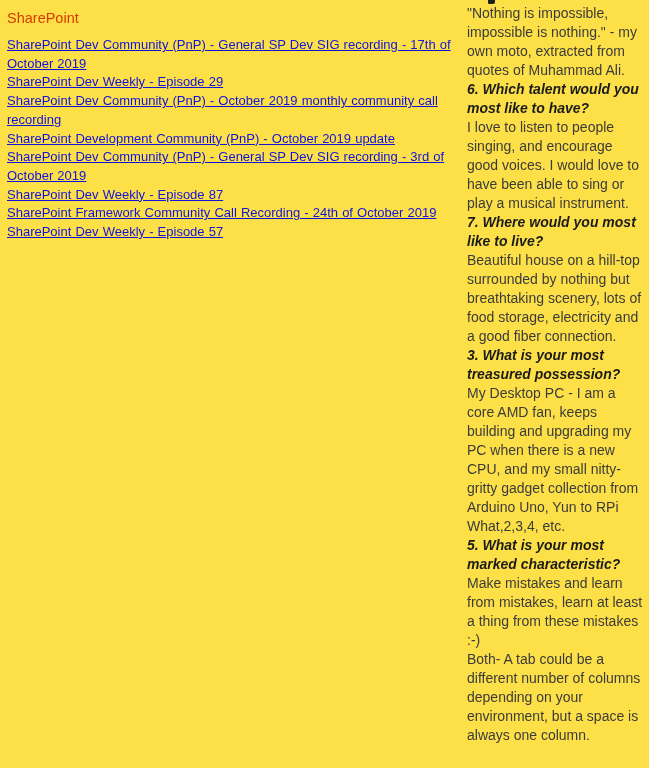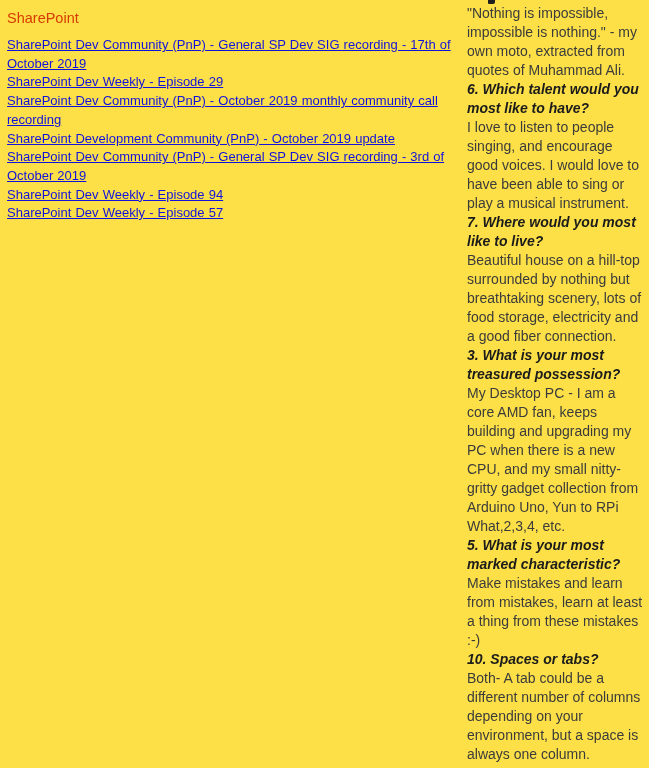--- a/index.html
+++ b/index.html
@@ -69,38 +69,38 @@
 <div class="page">
 
   <div class="left-col">
     <div class="category-heading">SharePoint</div>
 
     <a class="news-link">SharePoint Dev Community (PnP) - General SP Dev SIG recording - 17th of October 2019</a>
     <a class="news-link">SharePoint Dev Weekly - Episode 29</a>
     <a class="news-link">SharePoint Dev Community (PnP) - October 2019 monthly community call recording</a>
     <a class="news-link">SharePoint Development Community (PnP) - October 2019 update</a>
     <a class="news-link">SharePoint Dev Community (PnP) - General SP Dev SIG recording - 3rd of October 2019</a>
-    <a class="news-link">SharePoint Dev Weekly - Episode 94</a>
+    <a class="news-link">SharePoint Dev Weekly - Episode 87</a>
+    <a class="news-link">SharePoint Framework Community Call Recording - 24th of October 2019</a>
     <a class="news-link">SharePoint Dev Weekly - Episode 57</a>
   </div>
 
   <div class="right-col">
     <div class="clipped-fragment"></div>
 
     <p class="intro">"Nothing is impossible, impossible is nothing." - my own moto, extracted from quotes of Muhammad Ali.</p>
 
     <p class="q">6. Which talent would you most like to have?</p>
     <p class="a">I love to listen to people singing, and encourage good voices. I would love to have been able to sing or play a musical instrument.</p>
 
     <p class="q">7. Where would you most like to live?</p>
     <p class="a">Beautiful house on a hill-top surrounded by nothing but breathtaking scenery, lots of food storage, electricity and a good fiber connection.</p>
 
     <p class="q">3. What is your most treasured possession?</p>
     <p class="a">My Desktop PC - I am a core AMD fan, keeps building and upgrading my PC when there is a new CPU, and my small nitty-gritty gadget collection from Arduino Uno, Yun to RPi What,2,3,4, etc.</p>
 
     <p class="q">5. What is your most marked characteristic?</p>
     <p class="a">Make mistakes and learn from mistakes, learn at least a thing from these mistakes :-)</p>
 
-    <p class="q">10. Spaces or tabs?</p>
     <p class="a">Both- A tab could be a different number of columns depending on your environment, but a space is always one column.</p>
   </div>
 
 </div>
 
 </body></html>

